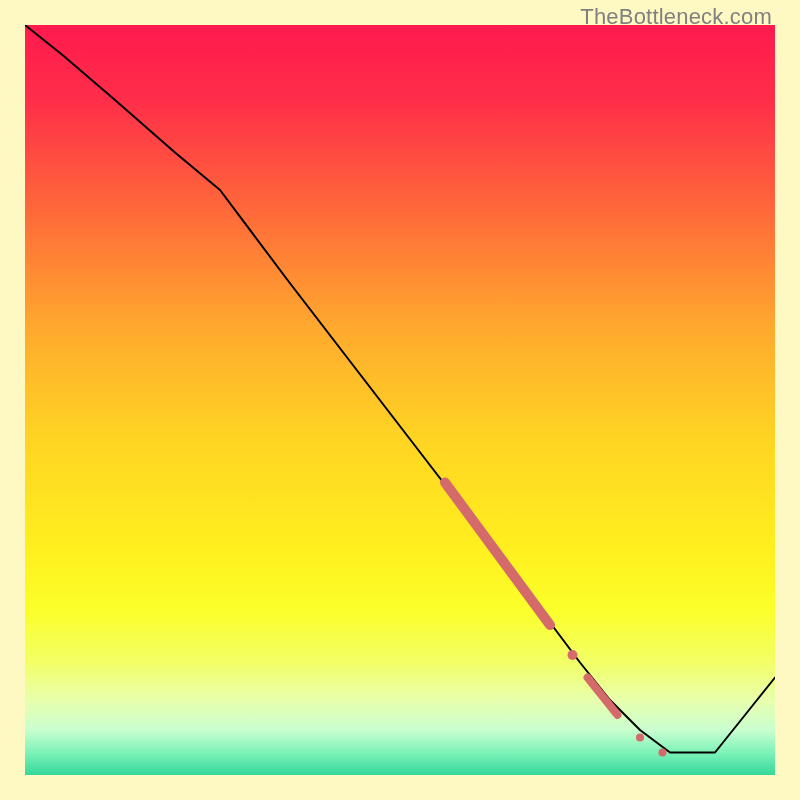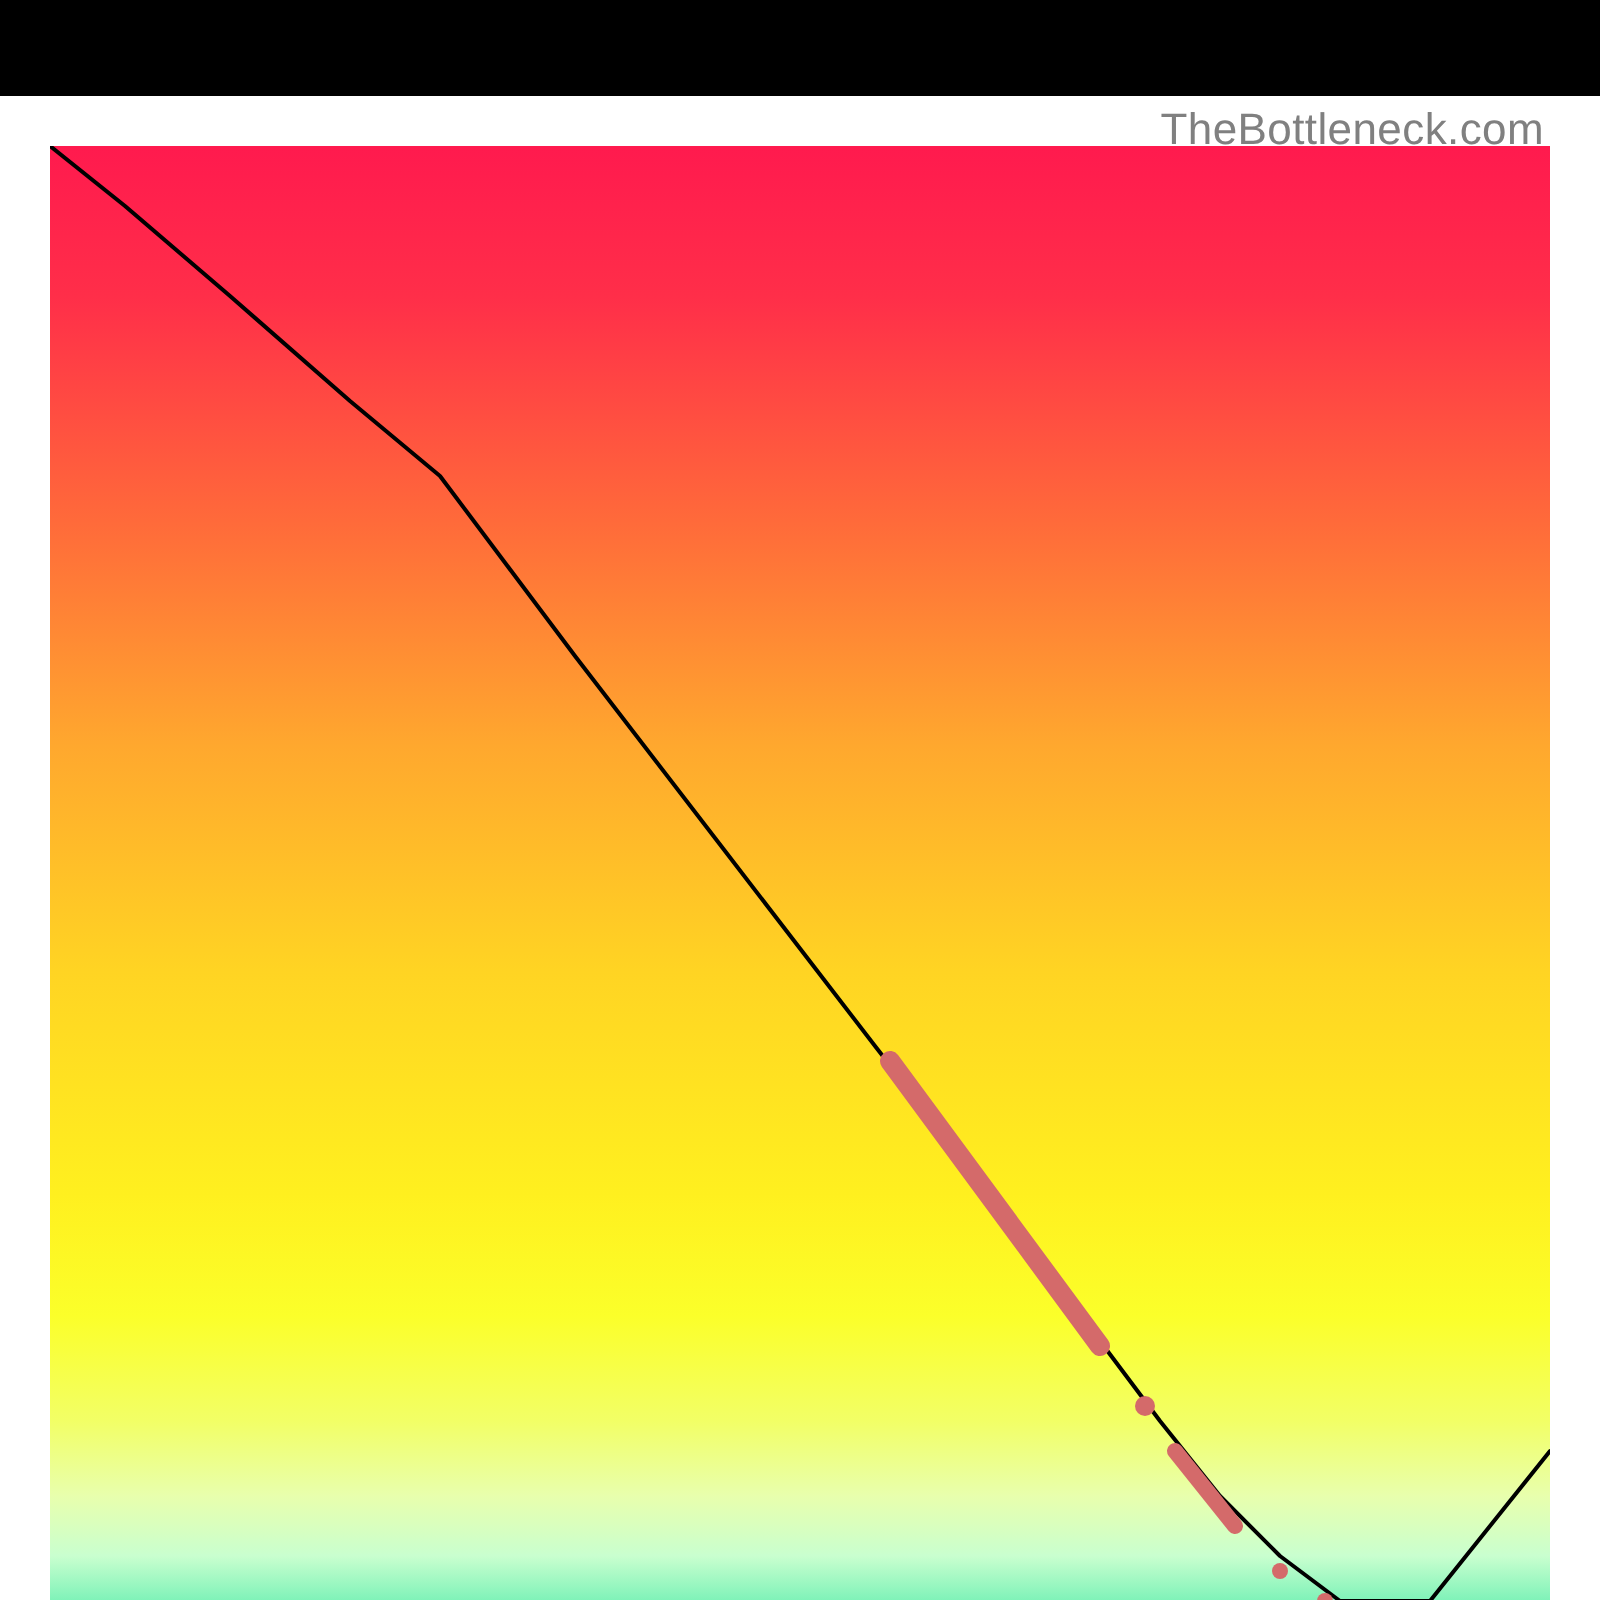--- a/index.html
+++ b/index.html
@@ -7,22 +7,21 @@
     padding: 0;
     width: 800px;
     height: 800px;
     background: #000;
     overflow: hidden;
     font-family: Arial, Helvetica, sans-serif;
   }
   .frame {
     position: absolute;
     inset: 0;
-    background: #ffffff;
-    margin-top: 48px;
+    background: #fef9c3;
   }
   .plot {
     position: absolute;
     left: 25px;
     top: 25px;
     width: 750px;
     height: 750px;
     overflow: hidden;
   }
   .watermark {

